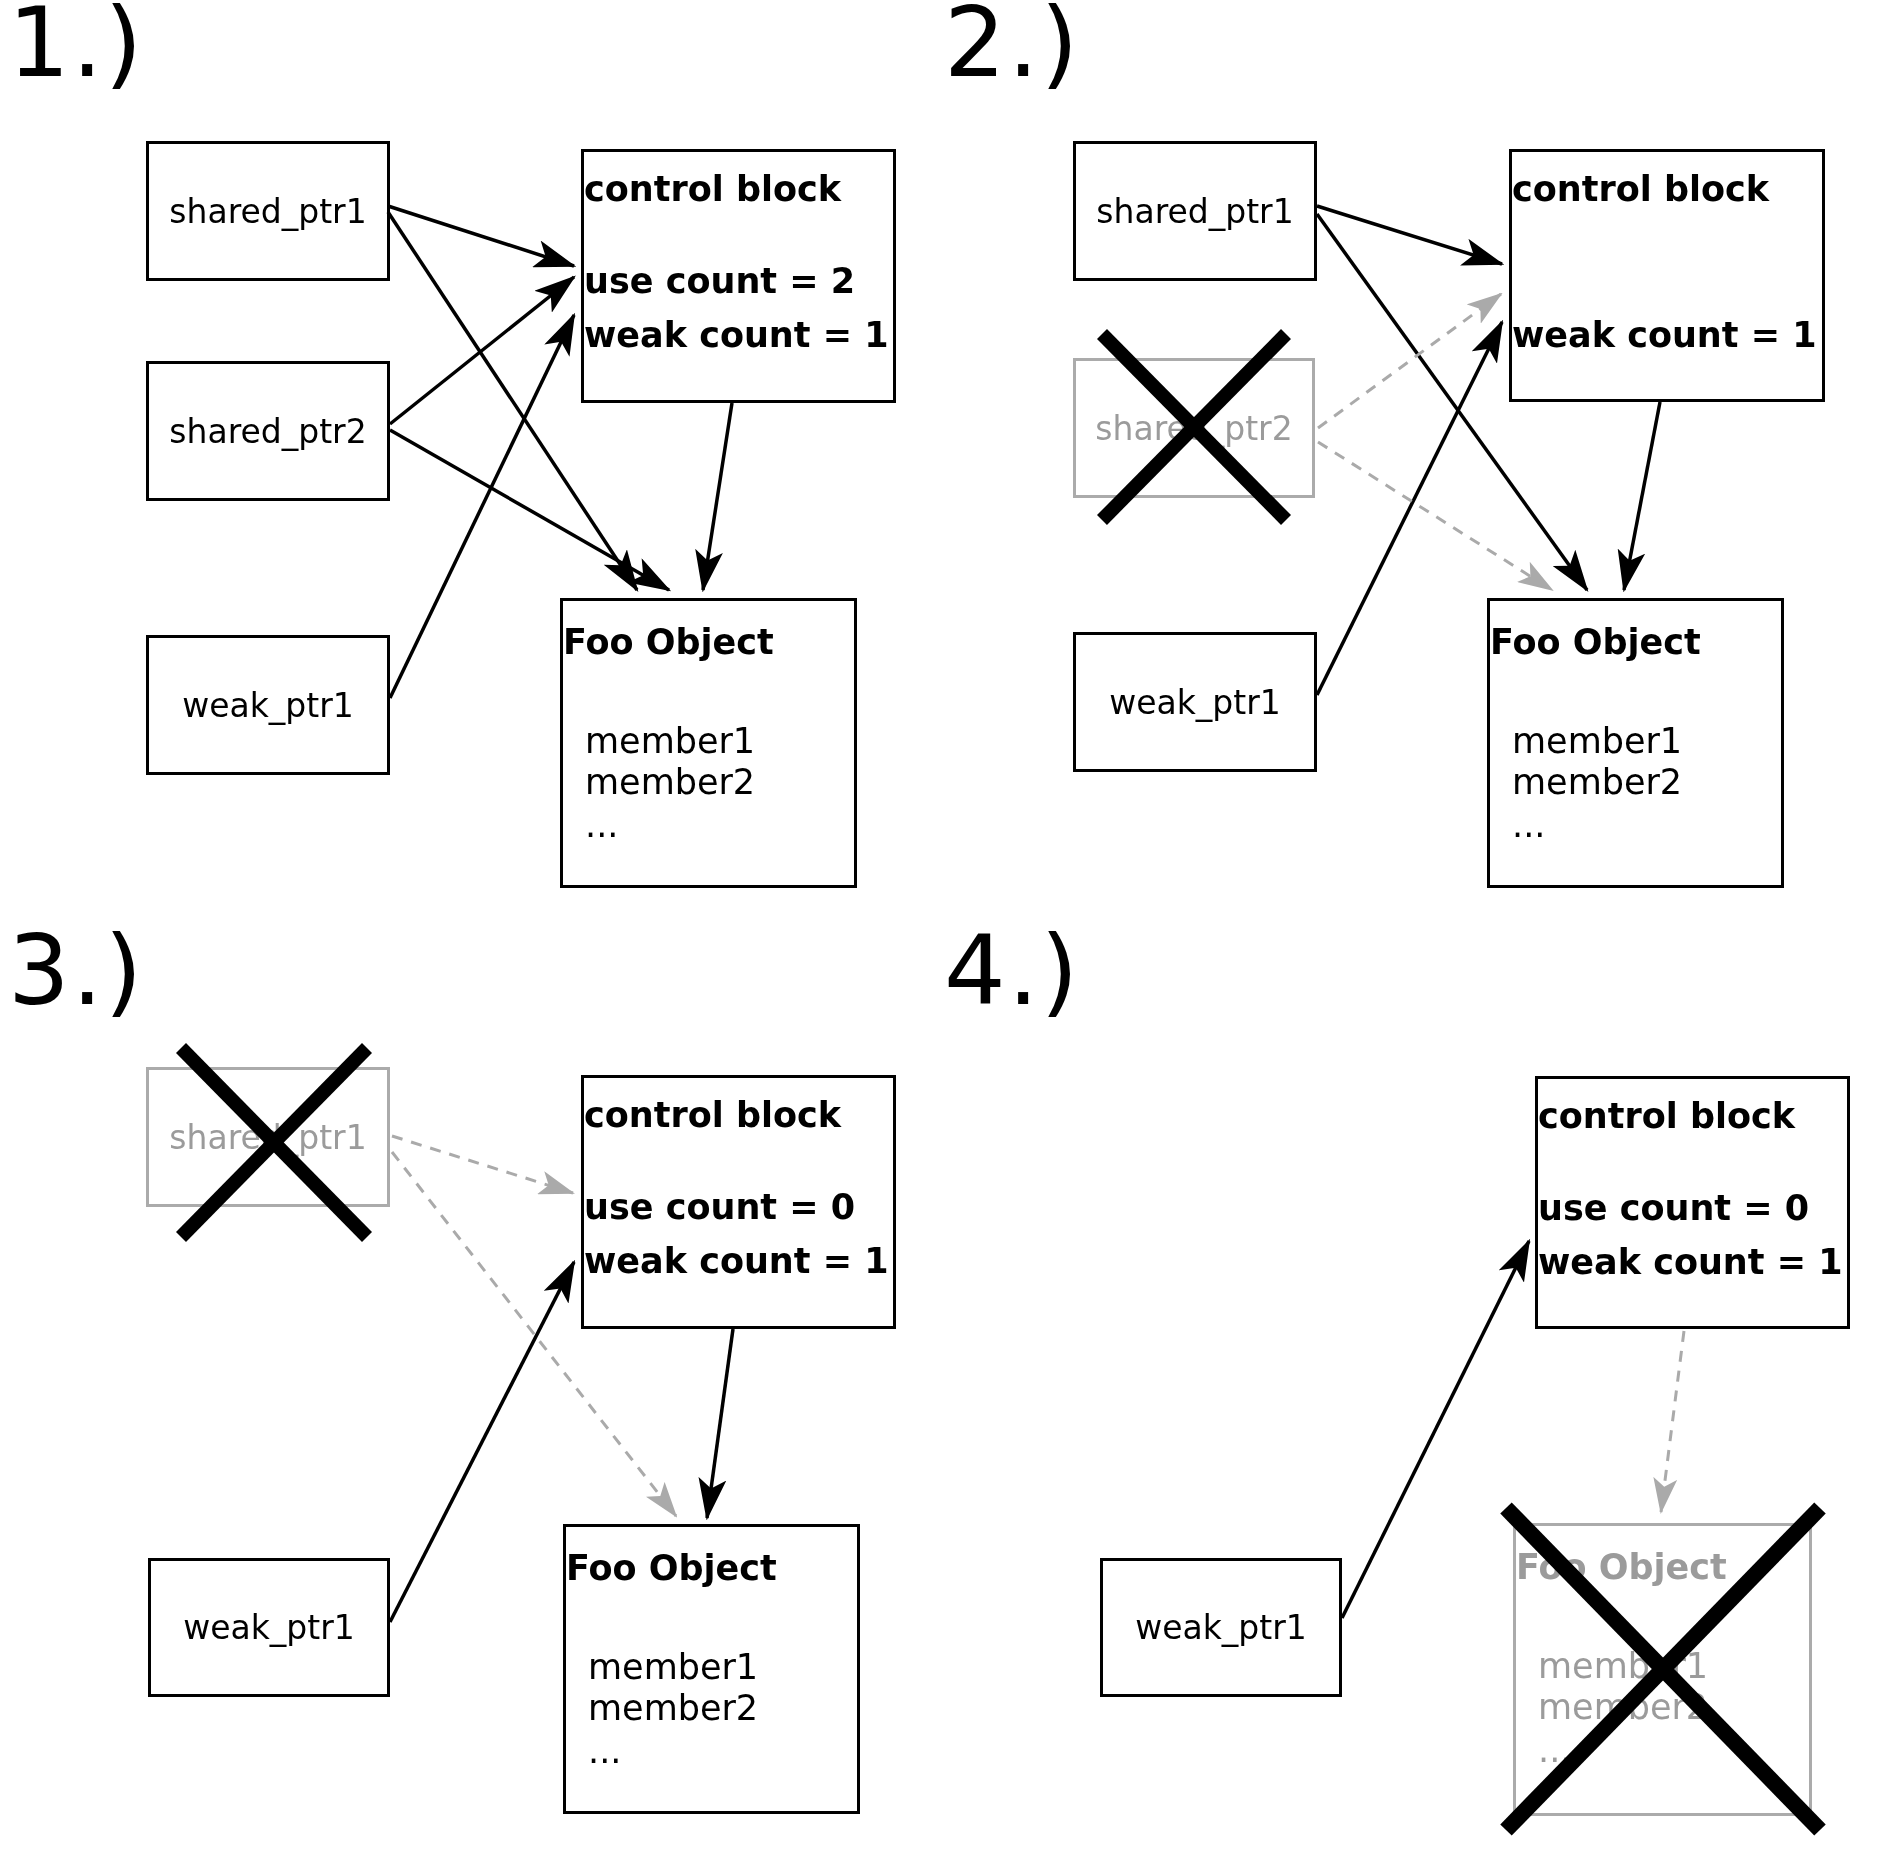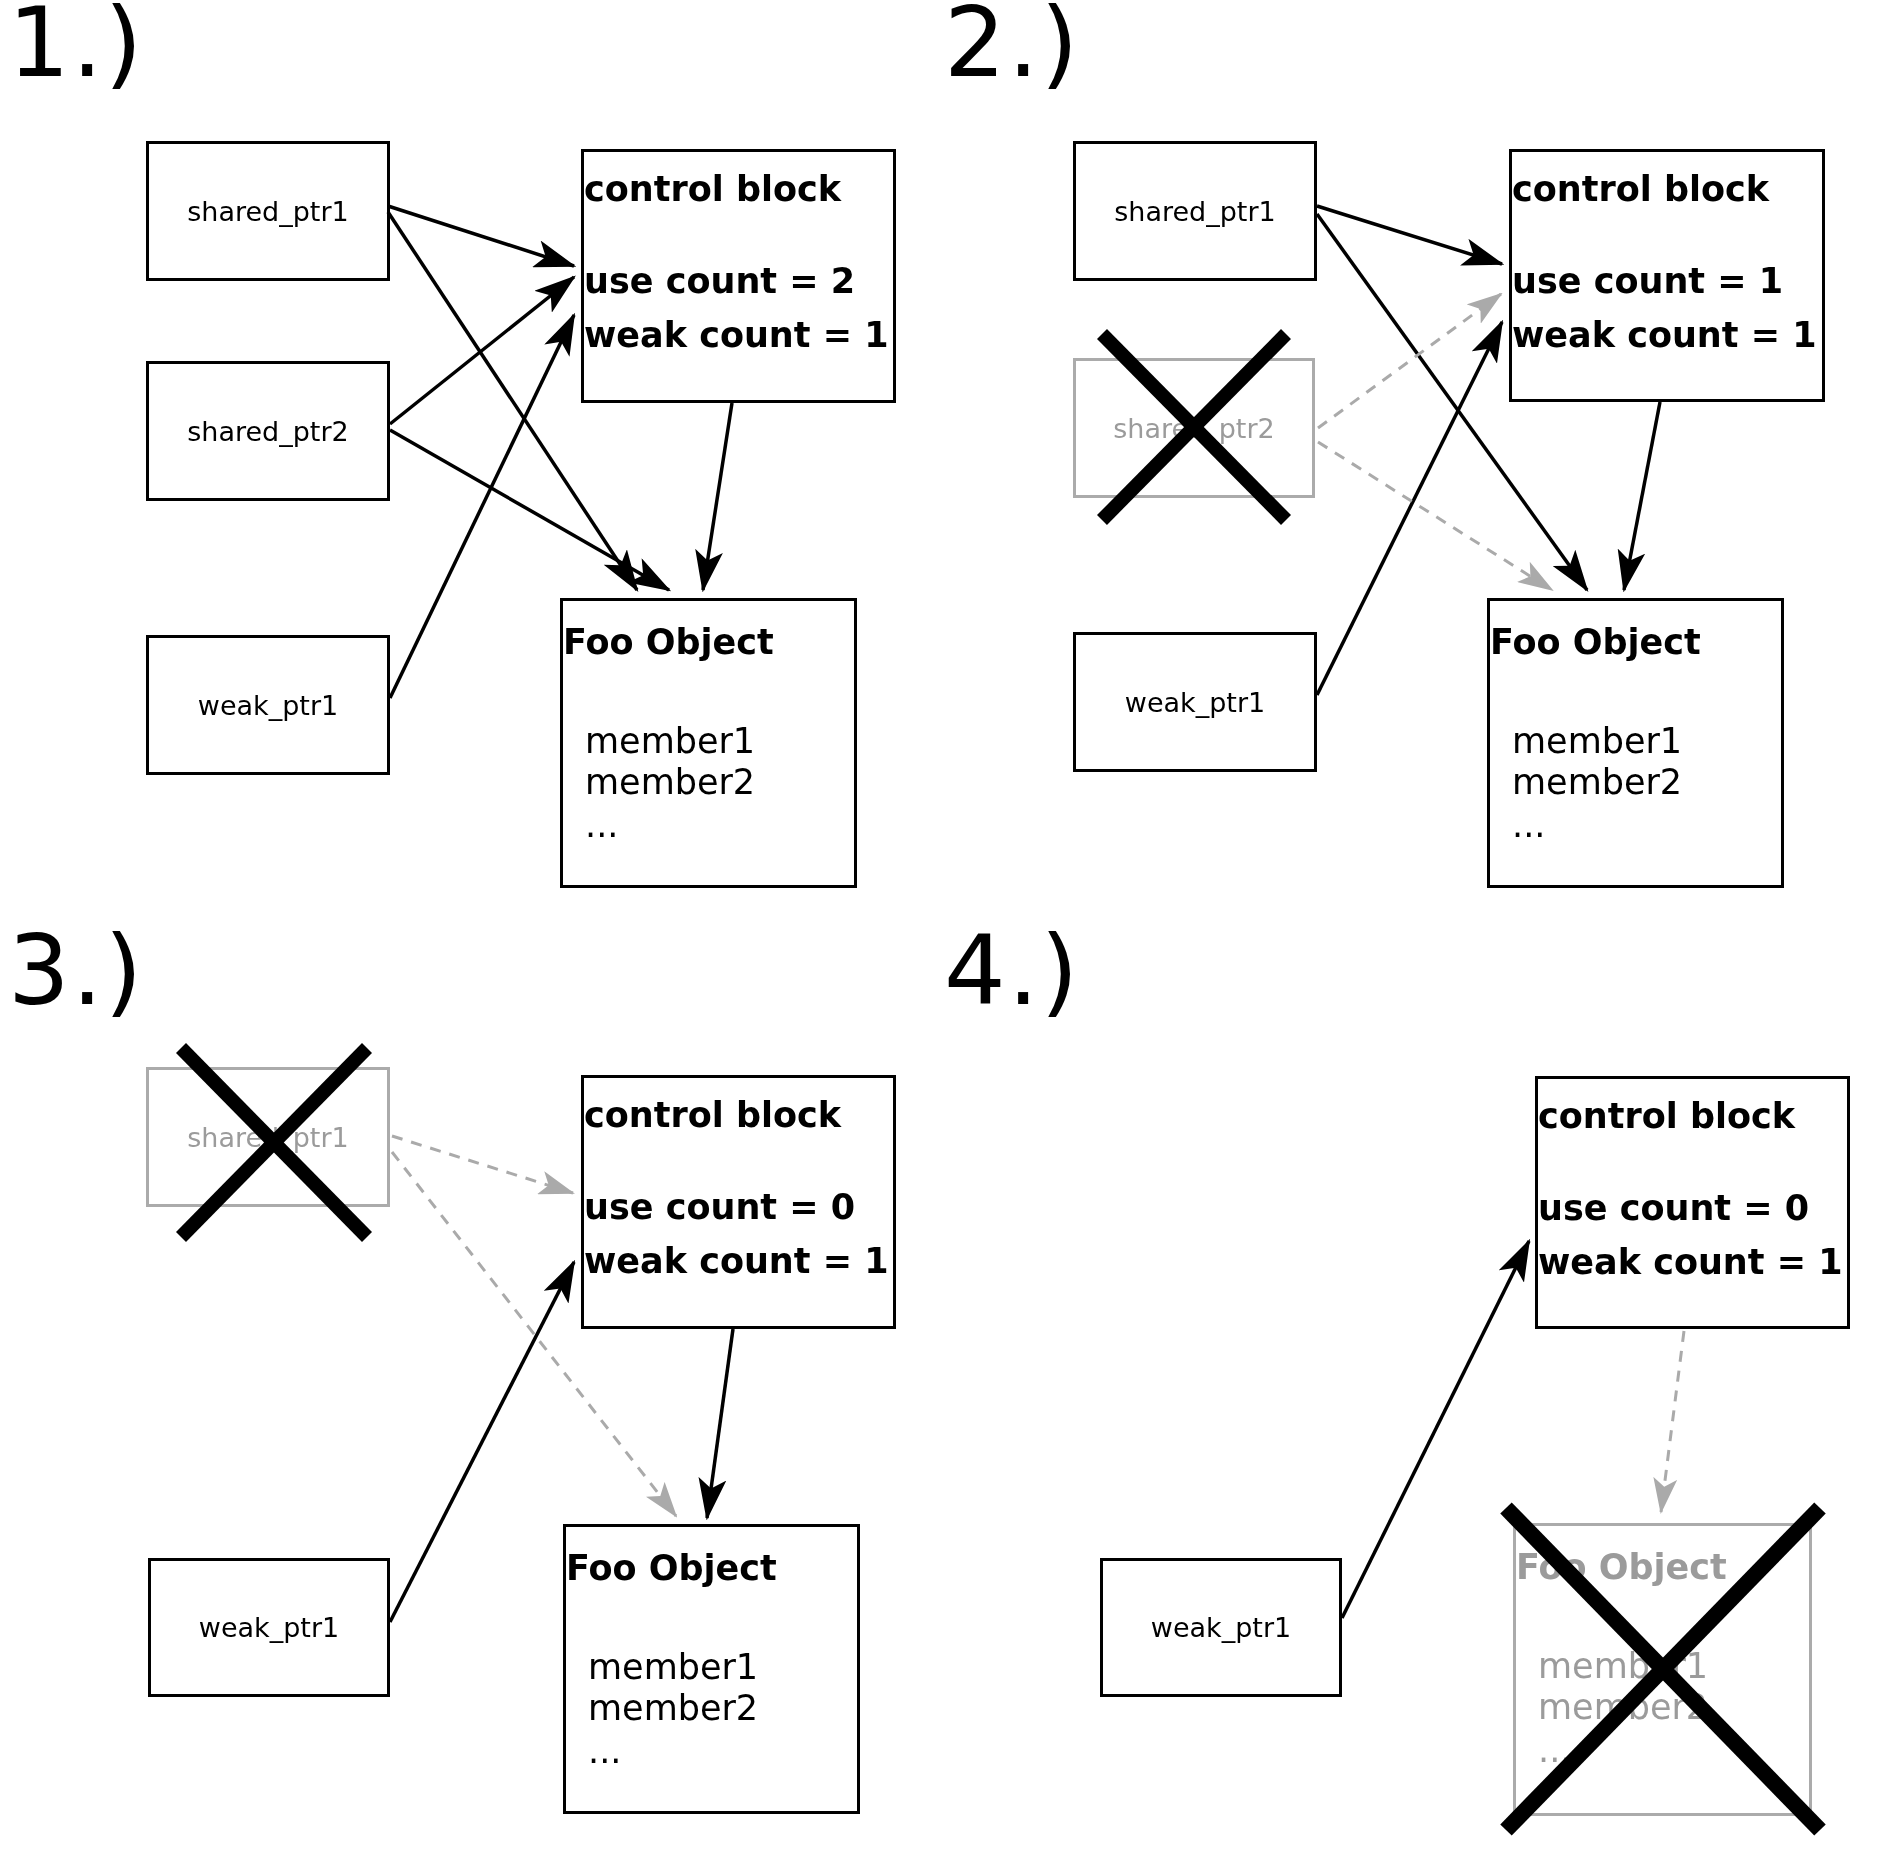--- a/index.html
+++ b/index.html
@@ -1,20 +1,20 @@
 <!DOCTYPE html>
 <html><head>
 <meta charset="utf-8">
 <style>
   html,body{margin:0;padding:0;background:#ffffff;}
   .canvas{position:relative;width:1887px;height:1857px;background:#ffffff;overflow:hidden;
           font-family:"DejaVu Sans",sans-serif;color:#000;}
   .panel-label{position:absolute;font-size:97px;line-height:1.05;color:#000;letter-spacing:2px;}
   .box{position:absolute;box-sizing:border-box;border:3px solid #000;background:#fff;}
-  .ptr{display:flex;align-items:center;justify-content:center;font-size:27px;}
+  .ptr{display:flex;align-items:center;justify-content:center;font-size:33px;}
   .ghost{border-color:#ababab;color:#9b9b9b;}
   .bigbox .line{position:absolute;left:0;right:0;text-align:left;font-size:35px;line-height:50px;white-space:pre;font-weight:bold;}
   .bigbox .memb{position:absolute;left:22px;text-align:center;font-size:35px;line-height:40px;white-space:pre;}
   svg.wires{position:absolute;left:0;top:0;z-index:3;pointer-events:none;}
   .box{z-index:1;}
   .panel-label{z-index:2;}
 </style>
 </head>
 <body>
 
@@ -50,21 +50,20 @@
     <span>shared_ptr1</span>
   </div>
   <div class="box ptr ghost" style="left:1073px;top:358px;width:242px;height:140px;">
     <span>shared_ptr2</span>
   </div>
   <div class="box ptr" style="left:1073px;top:632px;width:244px;height:140px;">
     <span>weak_ptr1</span>
   </div>
   <div class="box bigbox" style="left:1509px;top:149px;width:316px;height:253px;">
     <div class="line" style="top:12px;">control block</div>
-    <div class="line" style="top:104px;">use count = 1</div>
     <div class="line" style="top:158px;">weak count = 1</div>
   </div>
   <div class="box bigbox" style="left:1487px;top:598px;width:297px;height:290px;">
     <div class="line" style="top:16px;">Foo Object</div>
     <div class="memb" style="top:120px;">member1</div>
     <div class="memb" style="top:161px;">member2</div>
     <div class="memb" style="top:204px;">...</div>
   </div>
 
   <div class="box ptr ghost" style="left:146px;top:1067px;width:244px;height:140px;">

